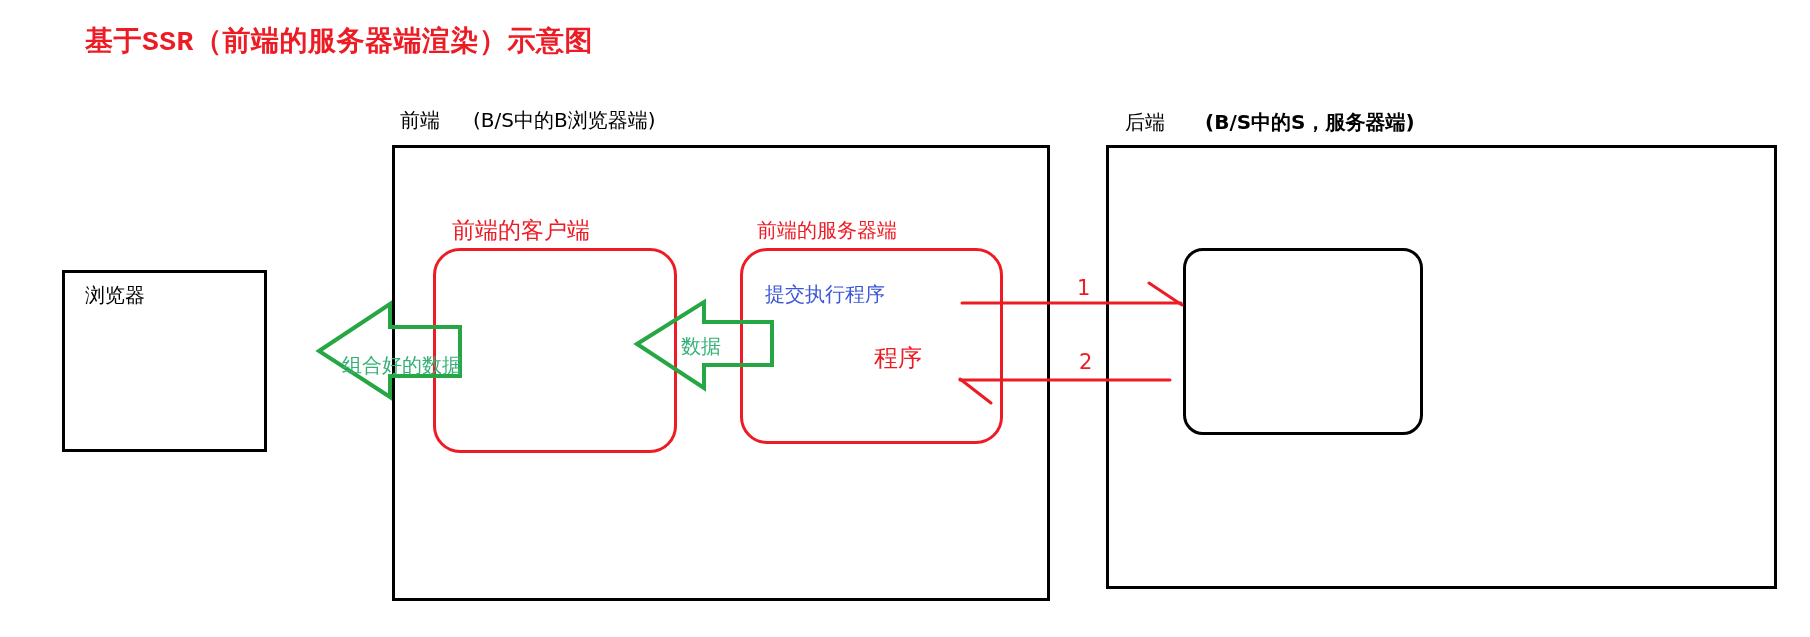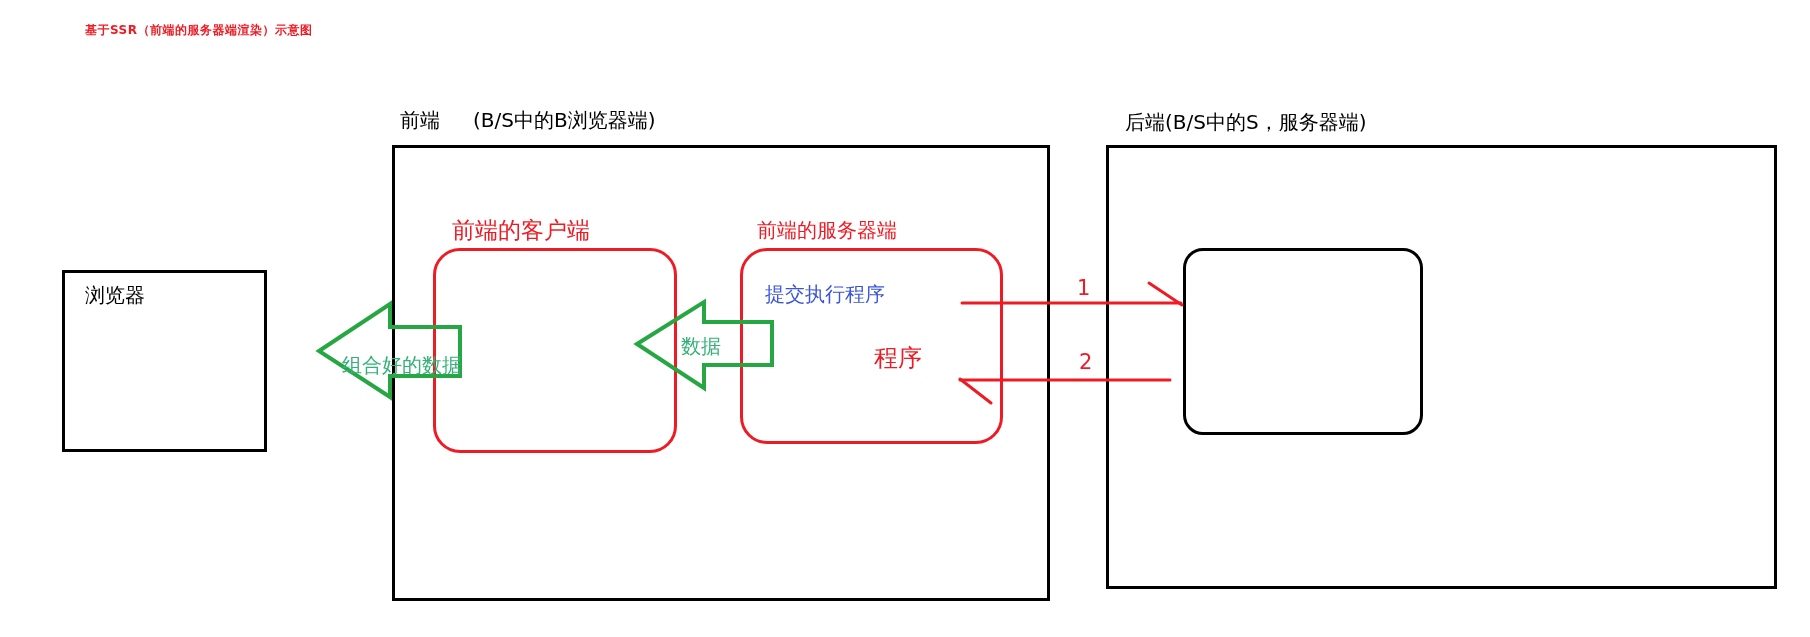--- a/index.html
+++ b/index.html
@@ -5,33 +5,33 @@
   :root{
     --red:#ed1c24; --green:#27a644; --green-text:#35b178;
     --blue:#3c56d6; --black:#000000;
   }
   html,body{margin:0;padding:0;background:#ffffff;}
   body{width:1810px;height:637px;font-family:"DejaVu Sans",sans-serif;}
   .canvas{position:relative;width:1810px;height:637px;background:#fff;overflow:hidden;}
   .abs{position:absolute;}
   .nowrap{white-space:nowrap;}
 
-  .title{left:85px;top:22px;font-size:12px;font-weight:bold;color:var(--red);letter-spacing:0.5px;}
+  .title{left:85px;top:22px;font-size:28px;font-weight:bold;color:var(--red);letter-spacing:0.5px;font-family:Liberation Mono, monospace;}
 
   
   .browser-box{left:62px;top:270px;width:199px;height:176px;border:3px solid var(--black);}
   .browser-title{left:20px;top:9px;font-size:20px;color:var(--black);}
   .browser-note{left:5px;top:68px;font-size:20px;color:var(--black);}
 
   
   .hdr{font-size:20px;color:var(--black);}
   .frontend-hdr{left:400px;top:107px;}
   .frontend-hdr .sub{margin-left:33px;text-align:right;}
   .backend-hdr{left:1125px;top:109px;}
-  .backend-hdr .sub{}
+  .backend-hdr .sub{margin-left:40px;font-weight:bold;}
 
   
   .frontend-box{left:392px;top:145px;width:652px;height:450px;border:3px solid var(--black);}
   .backend-box{left:1106px;top:145px;width:665px;height:438px;border:3px solid var(--black);}
 
   
   .client-box{left:433px;top:248px;width:238px;height:199px;border:3px solid var(--red);border-radius:27px;}
   .server-box{left:740px;top:248px;width:257px;height:190px;border:3px solid var(--red);border-radius:27px;}
   .client-label{left:452px;top:215px;font-size:23px;color:var(--red);}
   .server-label{left:757px;top:217px;font-size:20px;color:var(--red);}

